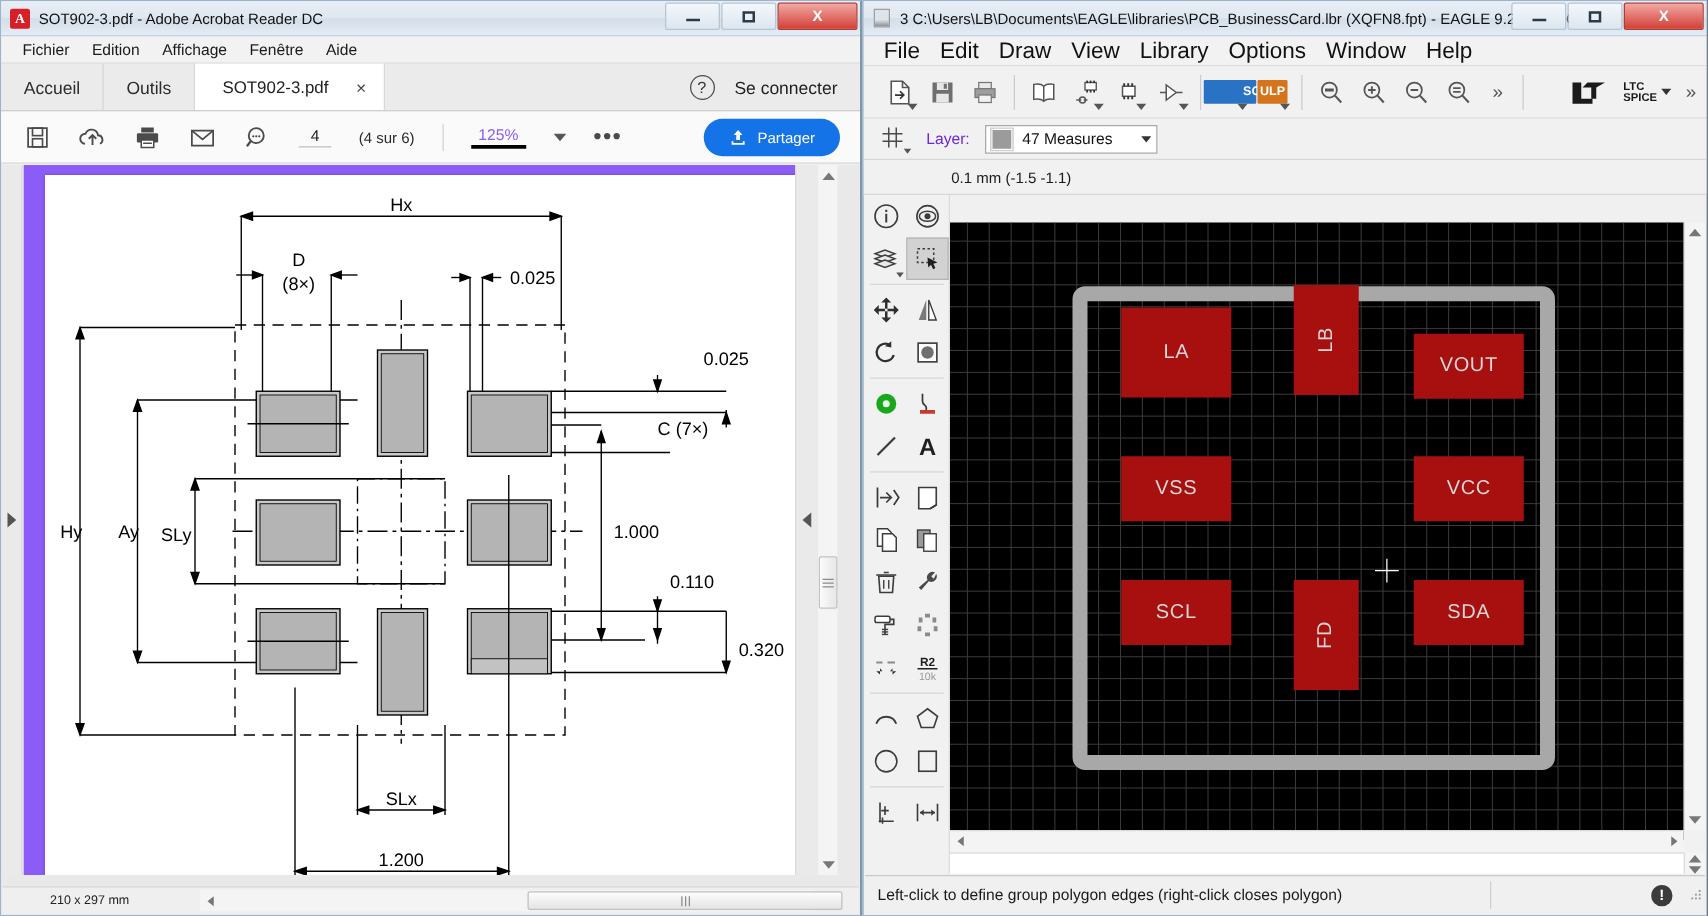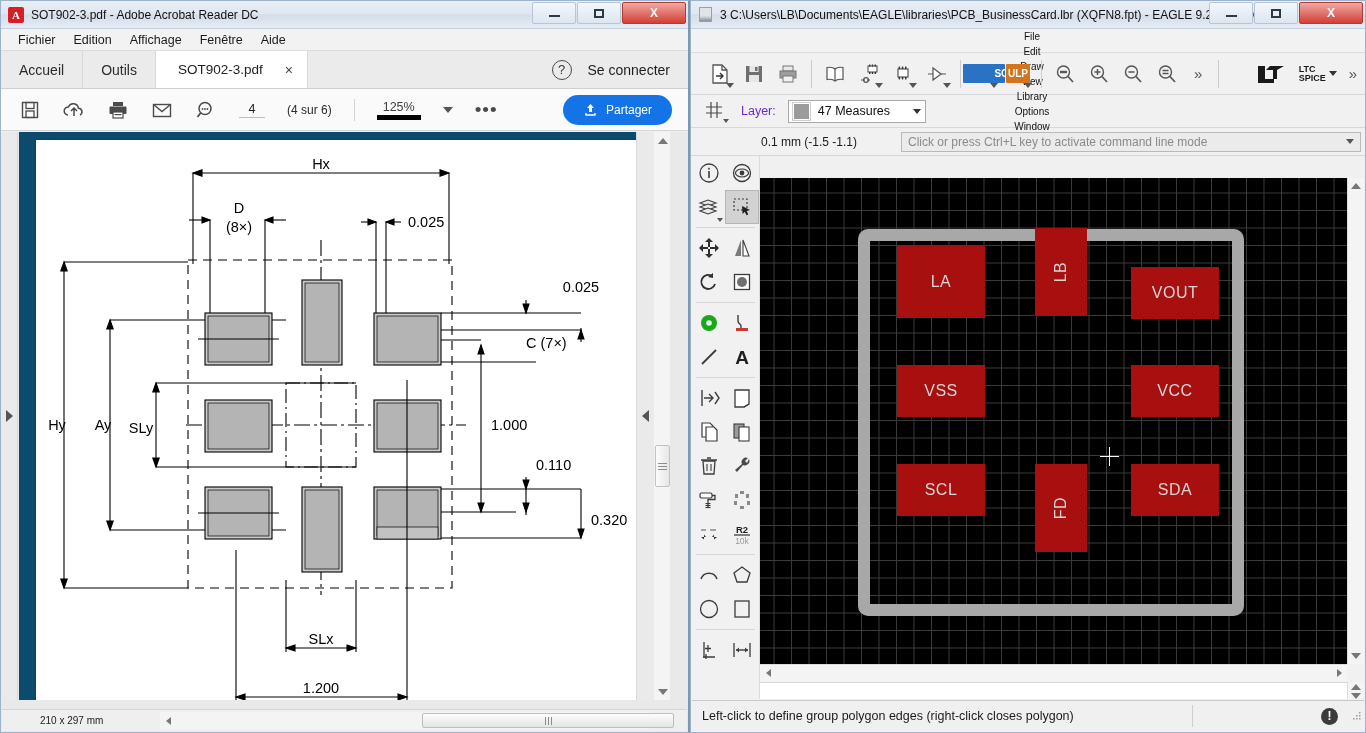--- a/index.html
+++ b/index.html
@@ -85,21 +85,21 @@
     background: #fafafa; border-bottom: 1px solid #d6d6d6;
     padding-left: 18px; gap: 22px;
   }
   .tb-ico { width: 22px; height: 22px; color: #4b4b4b; display:flex; align-items:center; justify-content:center;}
   .pg-num {
     width: 26px; text-align: center; font-size: 12.5px; color: #222;
     border-bottom: 1px solid #bdbdbd; padding-bottom: 1px;
   }
   .pg-of { font-size: 12px; color: #2a2a2a; }
   .tb-sep { width:1px; height:22px; background:#d2d2d2; }
-  .zoomval { font-size: 12.5px; color: #404040; border-bottom:5px solid #000000; padding:0 6px 1px 6px;text-align:center;}
+  .zoomval { font-size: 12.5px; color: #8b5cf6; border-bottom:3px solid #000000; padding:0 6px 1px 6px;text-align:center;}
   .caret-d { width:0;height:0;border-left:5px solid transparent;border-right:5px solid transparent;border-top:6px solid #555; }
   .dots { font-size: 19px; color:#4a4a4a; letter-spacing:1px; line-height:10px;}
   .share-btn {
     margin-left: auto; margin-right: 16px;
     background: #1473e6; color: #fff; border-radius: 16px;
     height: 30px; display:flex; align-items:center; gap:8px;
     padding: 0 20px; font-size: 12px;
   }
 
   .acro-body {
@@ -113,21 +113,21 @@
   }
   .tri-right { width:0;height:0;border-top:6px solid transparent;border-bottom:6px solid transparent;border-left:7px solid #555;}
   .tri-left  { width:0;height:0;border-top:6px solid transparent;border-bottom:6px solid transparent;border-right:7px solid #555;}
   .pane-toggle-right {
     position: absolute; right: 34px; top: 0; width: 18px; bottom: 32px;
     background: #eaeaea; border-left:1px solid #d9d9d9;
     display:flex; align-items:center; justify-content:center;
   }
   .page-canvas {
     position: absolute; left: 18px; right: 52px; top: 0; bottom: 32px;
-    background: #0c4a6e; overflow: hidden;
+    background: #8b5cf6; overflow: hidden;
   }
   .page-white {
     position: absolute; left: 17px; top: 8px; width: 608px; height: 692px;
     background: #fff; box-shadow: 0 0 2px rgba(0,0,0,.25);
   }
 
   .vscroll {
     position: absolute; right: 18px; top: 0; width: 17px; bottom: 32px;
     background: #f4f4f4; border-left: 1px solid #dcdcdc;
   }
@@ -176,21 +176,21 @@
   }
   .eg-appicon {
     width: 13px; height: 15px; margin-left: 8px; margin-right: 8px;
     background: linear-gradient(to bottom,#dfe4e8 60%,#8a9097 100%);
     border:1px solid #9aa0a6;
   }
   .eg-title { font-size: 12px; color:#111; white-space:nowrap; overflow:hidden;}
   .eg-menubar {
     height:24px; display:flex; align-items:center; background:#f2f2f2;
     border-bottom:1px solid #dcdcdc; padding-left:8px;
-    font-size:10px; color:#111;flex-direction:column;
+    font-size:18px; color:#111;
   }
   .eg-menubar .mi { padding:2px 8px;}
 
   .eg-toolbar {
     height:42px; display:flex; align-items:center; background:#f1f1f1;
     border-bottom:1px solid #d8d8d8; padding-left:6px;
   }
   .tgrp { display:flex; align-items:center; gap:4px; padding:0 8px; }
   .tsep { width:1px; height:28px; background:#cccccc; }
   .tbtn {
@@ -763,24 +763,20 @@
       <div class="lbl-layer">Layer:</div>
       <div class="layer-select">
         <div class="layer-swatch"></div>
         <span>47 Measures</span>
         <div class="layer-caret"></div>
       </div>
     </div>
 
     <div class="eg-cmdbar">
       <div class="coord">0.1 mm (-1.5 -1.1)</div>
-      <div class="cmdline">
-        <span>Click or press Ctrl+L key to activate command line mode</span>
-        <div class="cmd-caret"></div>
-      </div>
     </div>
 
     <div class="eg-left-tools">
       <div class="tool-row">
         <div class="tool-cell">
           <svg width="24" height="24" viewBox="0 0 24 24">
               <circle cx="12" cy="12" r="9" fill="none" stroke="#3c3c3c" stroke-width="1.3"></circle>
               <rect x="11.2" y="10" width="1.6" height="7" fill="#3c3c3c"></rect>
               <rect x="11.2" y="6.8" width="1.6" height="1.8" fill="#3c3c3c"></rect>
             </svg>

